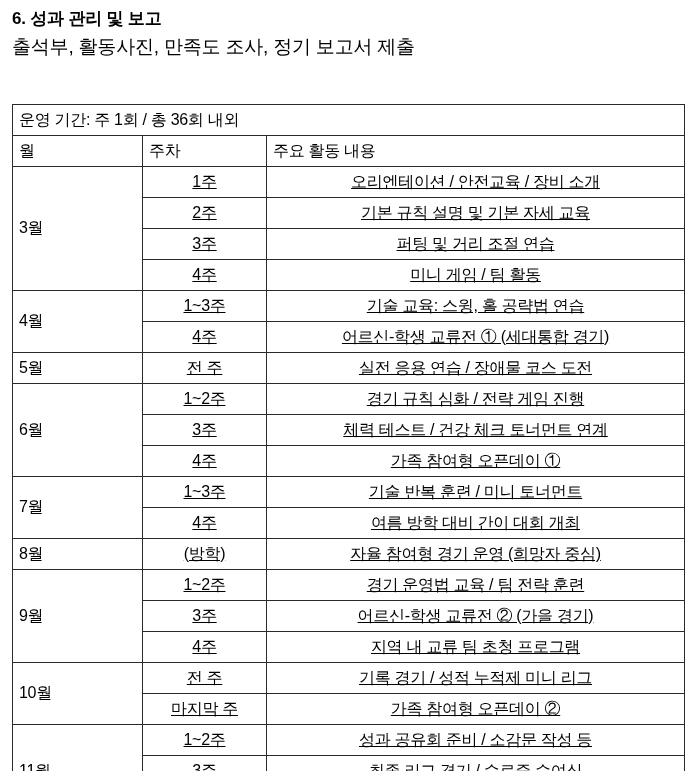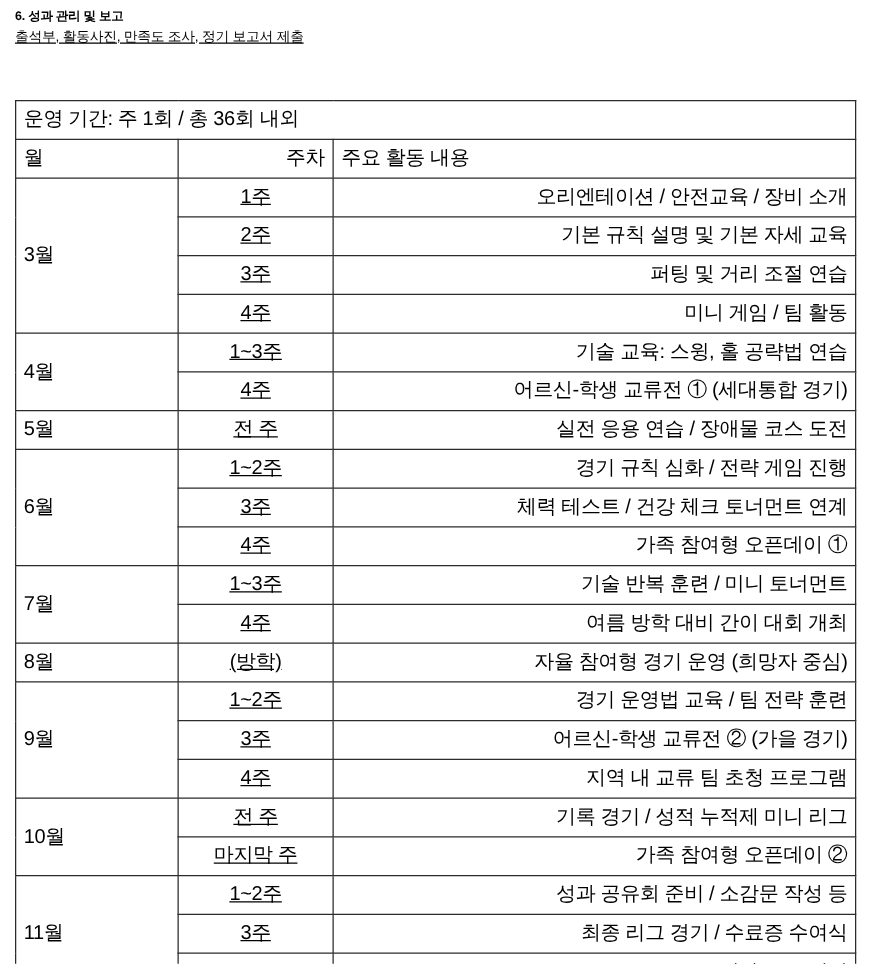--- a/index.html
+++ b/index.html
@@ -17,34 +17,33 @@
   .page {
     position: relative;
     width: 697px;
     height: 771px;
     box-sizing: border-box;
     padding: 6px 12px 0 12px;
   }
   .sec-heading {
     font-family: "Liberation Sans", sans-serif;
     font-weight: bold;
-    font-size: 10px;
+    font-size: 17px;
     margin: 0;
     padding: 0;
     line-height: 1.55;
     letter-spacing: -0.2px;
   }
   .sec-sub {
     font-family: "Liberation Sans", sans-serif;
-    font-size: 11px;
+    font-size: 19px;
     margin: 0;
     padding: 0;
     line-height: 1.6;
     letter-spacing: -0.2px;
-    text-decoration: underline;
   }
   .gap-1 { height: 28px; }
   .gap-2 { height: 13px; }
 
   table.schedule {
     border-collapse: collapse;
     width: 673px;
     table-layout: fixed;
     font-family: "Liberation Sans", sans-serif;
     font-size: 16px;
@@ -62,33 +61,34 @@
   .col-act    { width: auto; }
 
   td.banner {
     text-align: left;
     padding-left: 8px;
   }
   td.head {
     text-align: left;
   }
   td.head.center {
-    text-align: right;
+    text-align: left;
   }
   td.month {
     text-align: left;
     padding-left: 8px;
   }
   td.week {
     text-align: center;
     text-decoration: underline;
   }
   td.act {
-    text-align: right;
+    text-align: center;
     padding-left: 8px;
+    text-decoration: underline;
   }
 
   .notes {
     margin-top: 9px;
     font-family: "Liberation Sans", sans-serif;
     font-size: 14px;
     letter-spacing: -0.2px;
   }
   .notes .note-title {
     line-height: 1.75;

